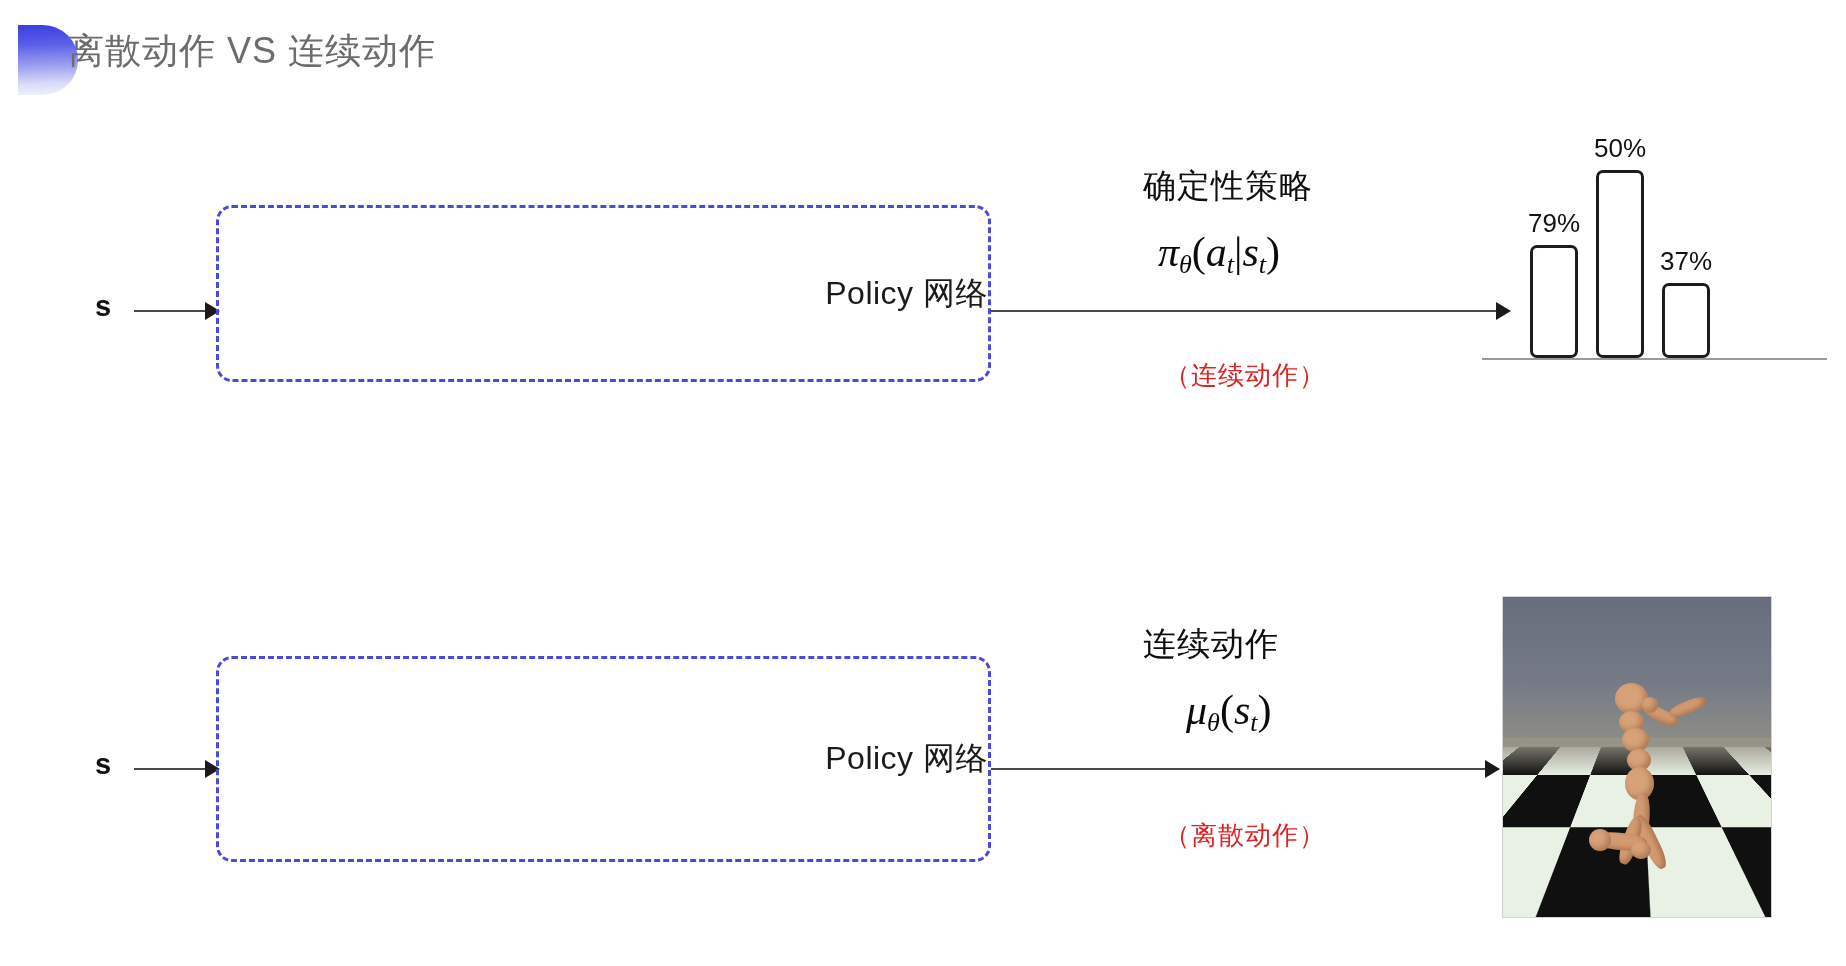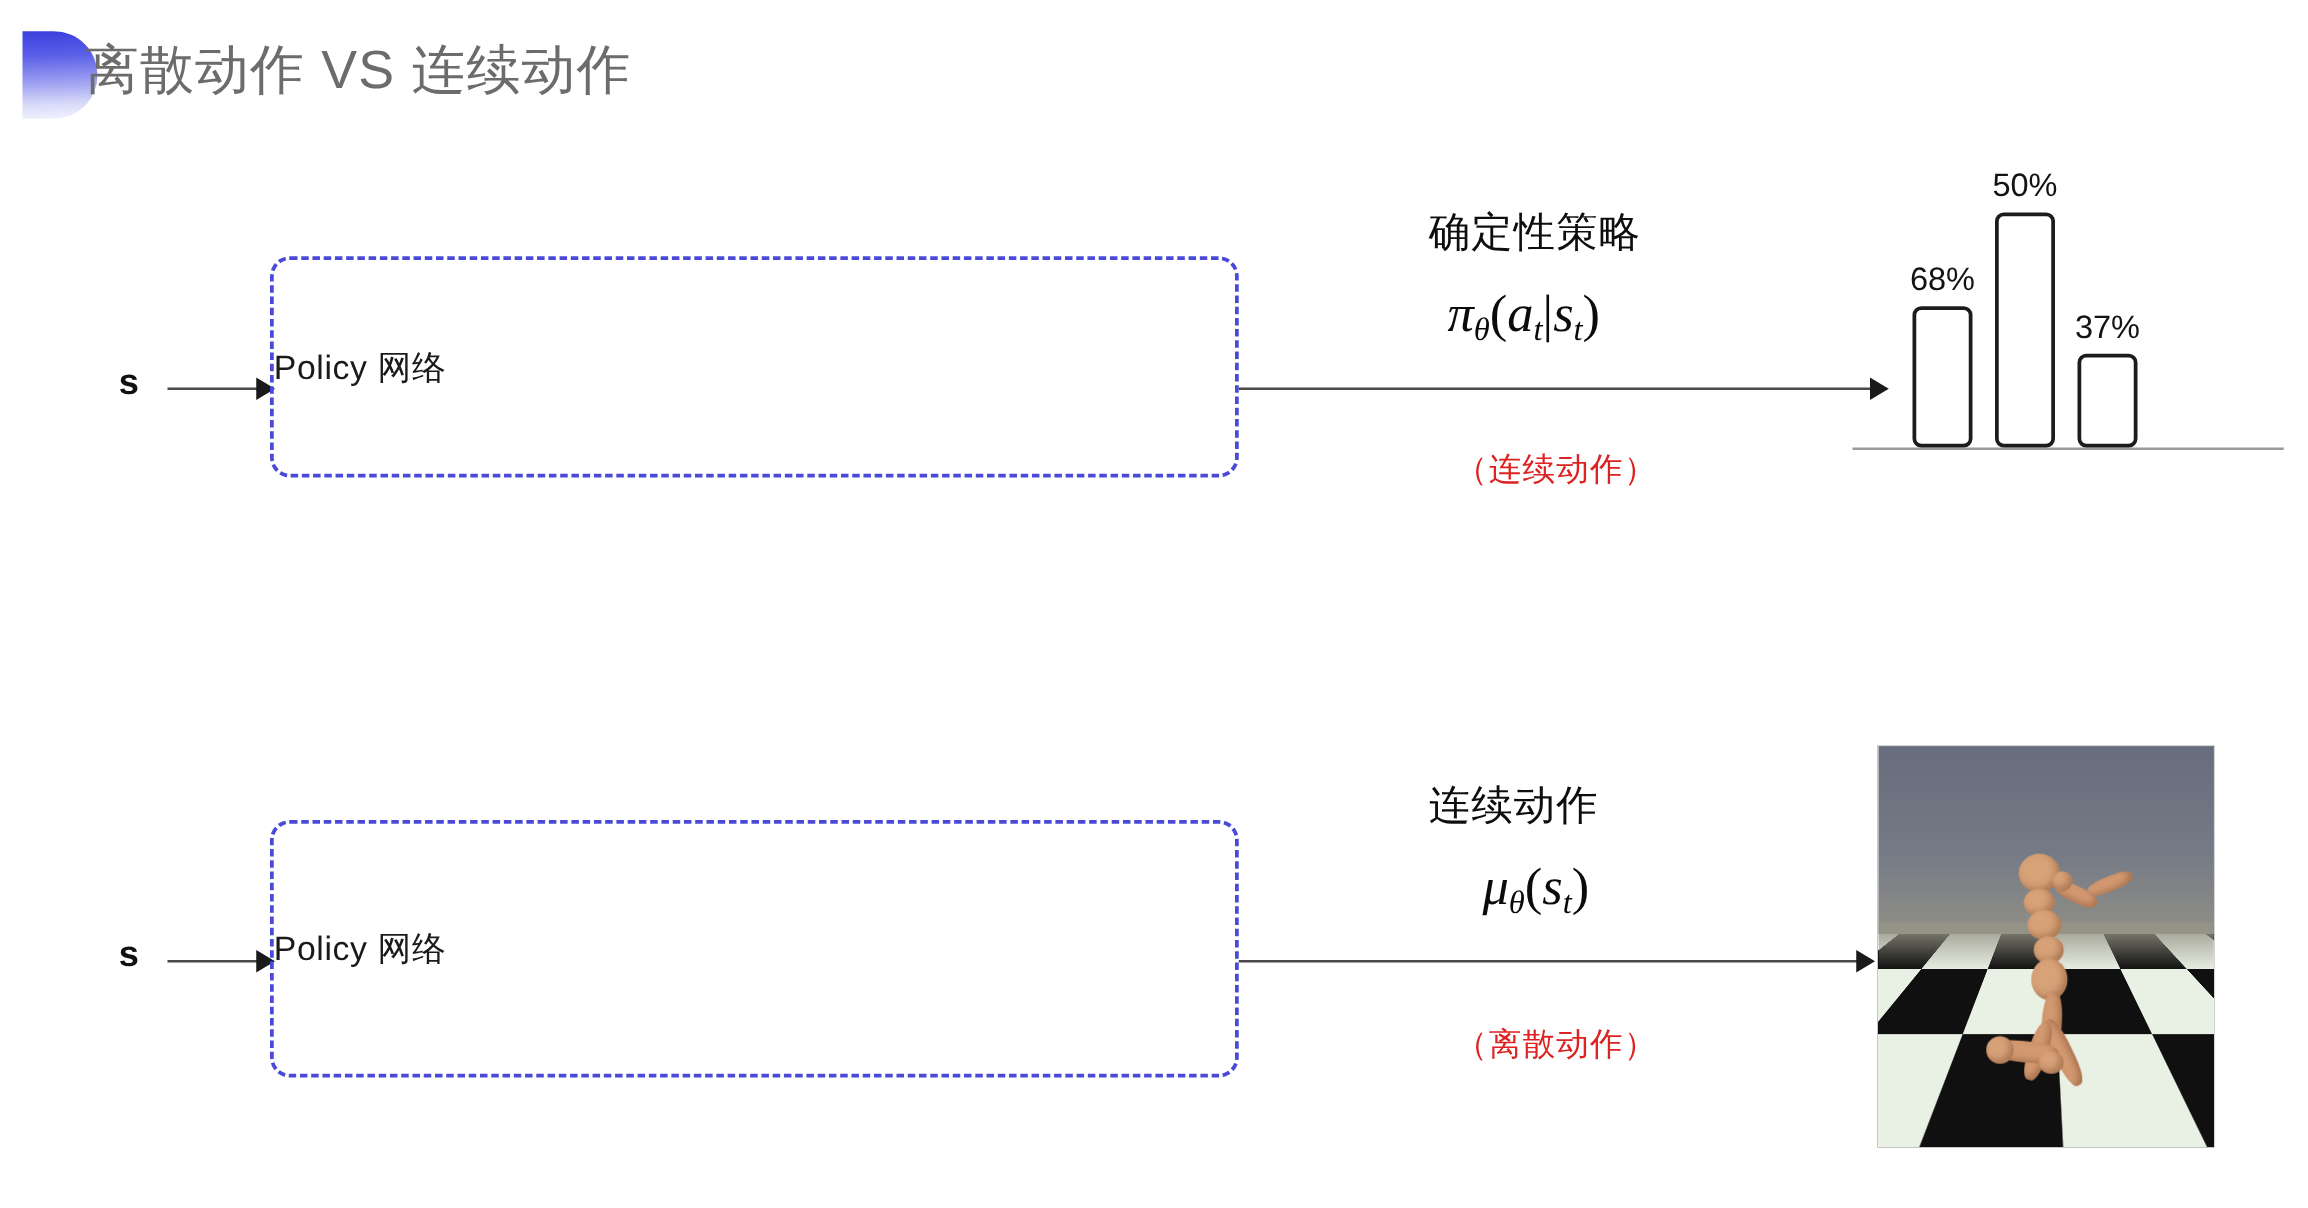--- a/index.html
+++ b/index.html
@@ -24,42 +24,42 @@
   .title-bullet {
     position: absolute;
     left: 18px; top: 25px;
     width: 60px; height: 70px;
     border-radius: 0 60px 60px 0;
     background: linear-gradient(178deg, #3b3fdd 0%, #5b5fe8 28%, #9da0f0 58%, #d8daf9 82%, #f2f3fd 100%);
   }
   .title-text {
     position: absolute;
     left: 68px; top: 27px;
-    font-size: 43px;
+    font-size: 36px;
     letter-spacing: 1px;
     color: #6c6c6c;
     font-weight: 400;
     white-space: nowrap;
     font-family: "Liberation Sans", "DejaVu Sans", sans-serif;
   }
 
   
   .policy-box {
     position: absolute;
     border: 3px dashed #4a4ad8;
     border-radius: 16px;
     background: transparent;
   }
   .policy-box .policy-label {
     position: absolute;
     left: 0; right: 0;
     top: 50%;
     transform: translateY(-50%);
-    text-align: left;
-    font-size: 27px;
+    text-align: right;
+    font-size: 32px;
     color: #1a1a1a;
     font-family: "Liberation Sans", "DejaVu Sans", sans-serif;
     letter-spacing: 0.5px;
   }
   #policy-box-top   { left: 216px; top: 205px; width: 775px; height: 177px; }
   #policy-box-bottom{ left: 216px; top: 656px; width: 775px; height: 206px; }
 
   
   .state-label {
     position: absolute;
@@ -248,21 +248,21 @@
   <div class="formula" id="formula-stochastic">
     <span>π</span><sub>θ</sub><span class="paren">(</span><span>a</span><sub>t</sub><span class="paren">|</span><span>s</span><sub>t</sub><span class="paren">)</span>
   </div>
 
   <div class="action-note" id="note-discrete">（连续动作）</div>
 
   <div id="bar-chart">
     <div class="axis-line"></div>
 
     <div class="bar-group" id="bar-group-0">
-      <div class="bar-value" style="bottom: 119px;">68%</div>
+      <div class="bar-value" style="bottom: 119px;">79%</div>
       <div class="bar-rect" style="height: 113px;"></div>
       <div class="bar-cat">上</div>
     </div>
 
     <div class="bar-group" id="bar-group-1">
       <div class="bar-value" style="bottom: 194px;">50%</div>
       <div class="bar-rect" style="height: 188px;"></div>
       <div class="bar-cat">停</div>
     </div>
 

